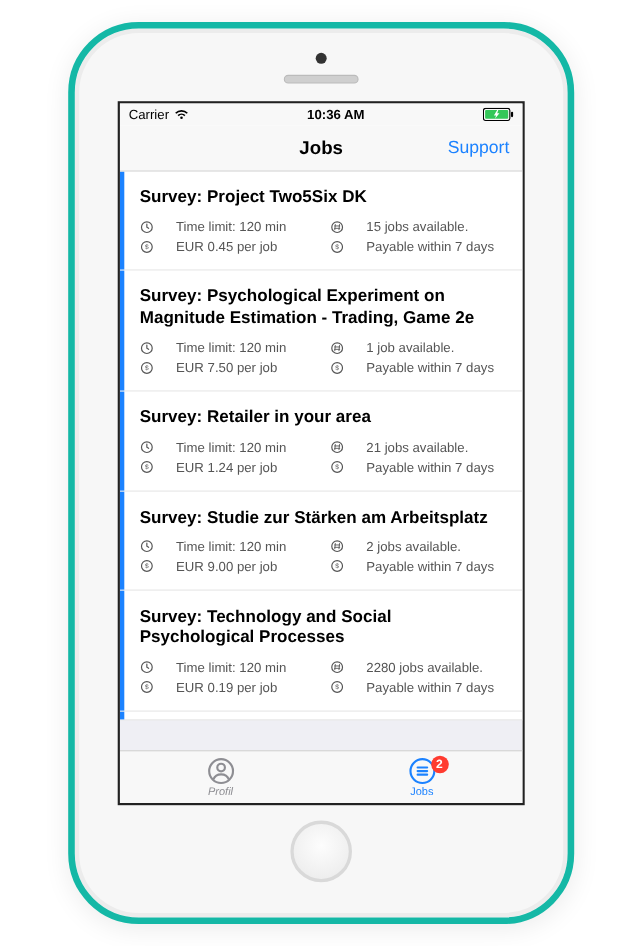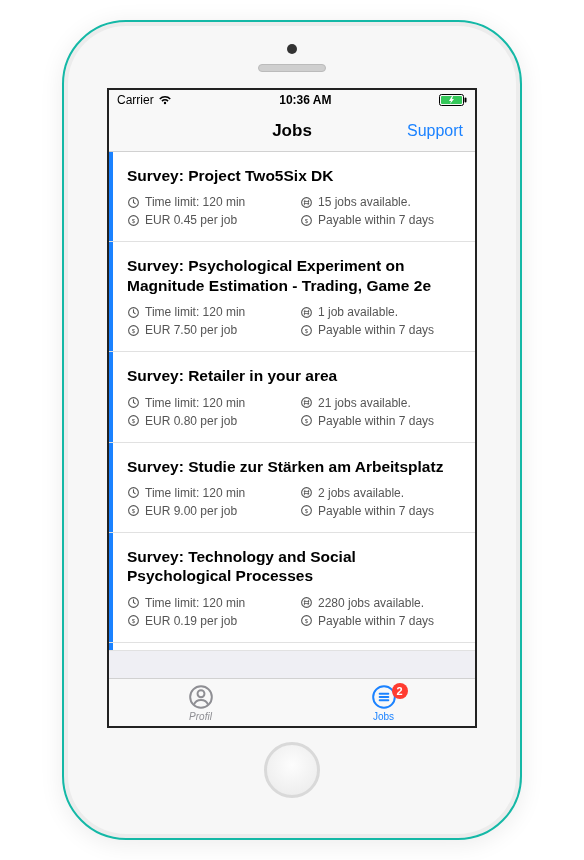--- a/index.html
+++ b/index.html
@@ -1,20 +1,20 @@
 <!DOCTYPE html>
 <html><head>
 <meta charset="utf-8">
 <style>
   * { box-sizing: border-box; margin: 0; padding: 0; }
   html, body { width: 584px; height: 860px; background: #fff; font-family: -apple-system, "Helvetica Neue", Arial, sans-serif; }
   .stage { width: 584px; height: 860px; display: flex; align-items: center; justify-content: center; }
   .phone {
     width: 460px; height: 820px; background: #f7f7f7;
-    border-radius: 64px; border: 2px solid #14b8a6;
+    border-radius: 64px; border: 6px solid #14b8a6;
     box-shadow: inset 0 0 0 4px #ececec, 0 4px 24px rgba(0,0,0,.08);
     display: flex; flex-direction: column; align-items: center; position: relative;
   }
   .front-camera {
     width: 10px; height: 10px; border-radius: 50%; background: #333; margin-top: 22px;
   }
   .speaker {
     width: 68px; height: 8px; border-radius: 4px; background: #cfcfcf; border:1px solid #bbb; margin-top: 10px;
   }
   .screen {
@@ -50,21 +50,21 @@
   .list { flex:1; overflow:hidden; background:#efeff4; }
   .card {
     background:#fff; border-bottom:1px solid #e1e1e1; padding:14px 12px 14px 12px;
     position:relative; margin-bottom:0;
   }
   .card::before {
     content:""; position:absolute; left:0; top:0; bottom:0; width:4px; background:#1b82ff;
   }
   .card .title { font-size:15.5px; font-weight:700; color:#000; margin:0 0 10px 6px; line-height:1.25;}
   .meta { display:grid; grid-template-columns: 1fr 1fr; row-gap:4px; column-gap:10px; margin-left:6px;}
-  .meta .cell { display:flex; align-items:center; gap:5px; font-size:12px; color:#555;}
+  .meta .cell { display:flex; align-items:center; gap:20px; font-size:12px; color:#555;}
   .ic { width:13px; height:13px; flex:none; }
 
   
   .tabbar {
     height: 48px; background:#f8f8f8; border-top:1px solid #d1d1d1;
     display:flex;
   }
   .tab { flex:1; display:flex; flex-direction:column; align-items:center; justify-content:center; gap:1px; font-size:10px; cursor:pointer; position:relative;}
   .tab.inactive { color:#8e8e93;font-style:italic; }
   .tab.active { color:#1b82ff; }
@@ -193,21 +193,21 @@
                   <circle cx="12" cy="12" r="9" fill="none" stroke="#555" stroke-width="2"></circle>
                   <path d="M9 7l-1 10M16 7l-1 10M7 10h10M7 14h10" fill="none" stroke="#555" stroke-width="1.5"></path>
                 </svg>
               <span>21 jobs available.</span>
             </div>
             <div class="cell">
               <svg class="ic" viewBox="0 0 24 24">
                   <circle cx="12" cy="12" r="9" fill="none" stroke="#555" stroke-width="2"></circle>
                   <text x="12" y="16" text-anchor="middle" font-size="11" fill="#555" font-family="Arial">$</text>
                 </svg>
-              <span>EUR 0.80 per job</span>
+              <span>EUR 1.24 per job</span>
             </div>
             <div class="cell">
               <svg class="ic" viewBox="0 0 24 24">
                   <circle cx="12" cy="12" r="9" fill="none" stroke="#555" stroke-width="2"></circle>
                   <text x="12" y="16" text-anchor="middle" font-size="11" fill="#555" font-family="Arial">$</text>
                 </svg>
               <span>Payable within 7 days</span>
             </div>
           </div>
         </div>

